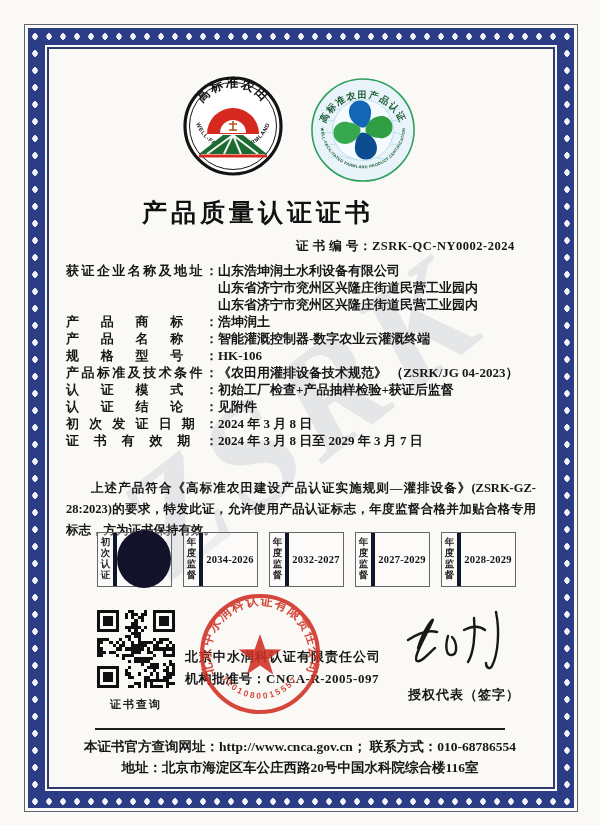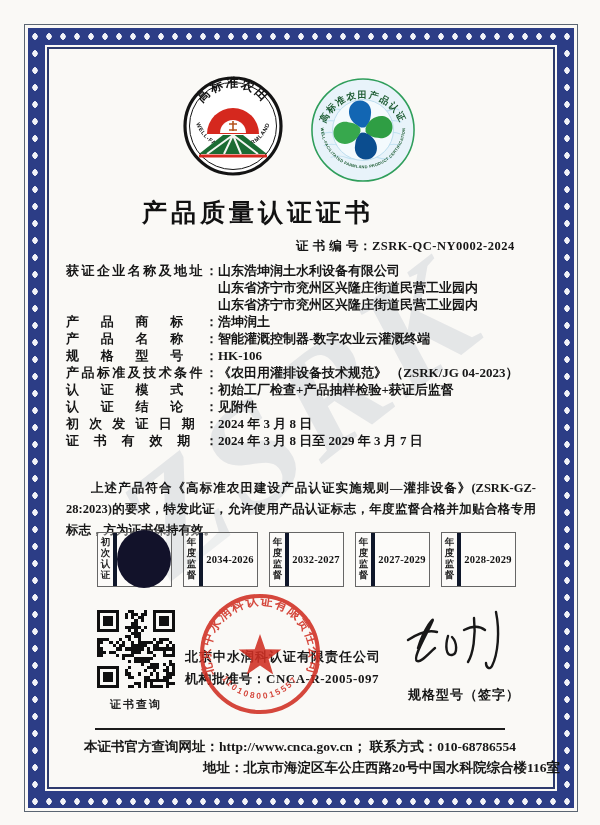--- a/index.html
+++ b/index.html
@@ -54,21 +54,21 @@
   .issuer1{position:absolute;left:185px;top:648px;font-size:13px;font-weight:bold;letter-spacing:1px;}
   .issuer2{position:absolute;left:185px;top:670px;font-size:13px;font-weight:bold;letter-spacing:.5px;}
 
   .seal{position:absolute;left:198px;top:592px;width:124px;height:124px;z-index:3;opacity:.88;}
 
   .sig{position:absolute;left:402px;top:604px;width:112px;height:72px;}
   .siglabel{position:absolute;left:408px;top:686px;font-size:13px;font-weight:bold;letter-spacing:1px;}
 
   .fdiv{position:absolute;left:95px;top:728px;width:410px;height:2px;background:#1c1c1c;}
   .f1{position:absolute;left:40px;top:738px;width:520px;text-align:center;font-size:13.5px;font-weight:bold;}
-  .f2{position:absolute;left:40px;top:759px;width:520px;text-align:right;font-size:13.5px;font-weight:bold;}
+  .f2{position:absolute;left:40px;top:759px;width:520px;text-align:center;font-size:13.5px;font-weight:bold;}
 </style>
 </head>
 <body>
 
 <div class="page">
   <div class="b-outer"></div>
   <div class="b-band"></div>
   <div class="b-hole"></div>
   <div class="b-inner"></div>
 
@@ -493,19 +493,19 @@
     <svg class="sig" viewBox="0 0 112 72">
       <g fill="none" stroke="#181818" stroke-width="2.4" stroke-linecap="round">
         <path d="M16,44 C22,24 34,10 30,18 C25,30 10,54 15,57 C19,59 27,49 33,44"></path>
         <path d="M6,36 C18,28 28,26 35,28"></path>
         <path d="M46,32 C43,42 44,52 50,51 C56,50 55,38 50,33"></path>
         <path d="M62,26 C70,22 78,22 83,26"></path>
         <path d="M72,14 C74,32 71,50 66,58"></path>
         <path d="M94,8 C98,28 96,50 90,62 C88,66 84,64 84,59"></path>
       </g>
     </svg>
-    <div class="siglabel">规格型号（签字）</div>
+    <div class="siglabel">授权代表（签字）</div>
 
     <div class="fdiv"></div>
     <div class="f1">本证书官方查询网址：http://www.cnca.gov.cn；  联系方式：010-68786554</div>
     <div class="f2">地址：北京市海淀区车公庄西路20号中国水科院综合楼116室</div>
   </div>
 </div>
 
 </body></html>

